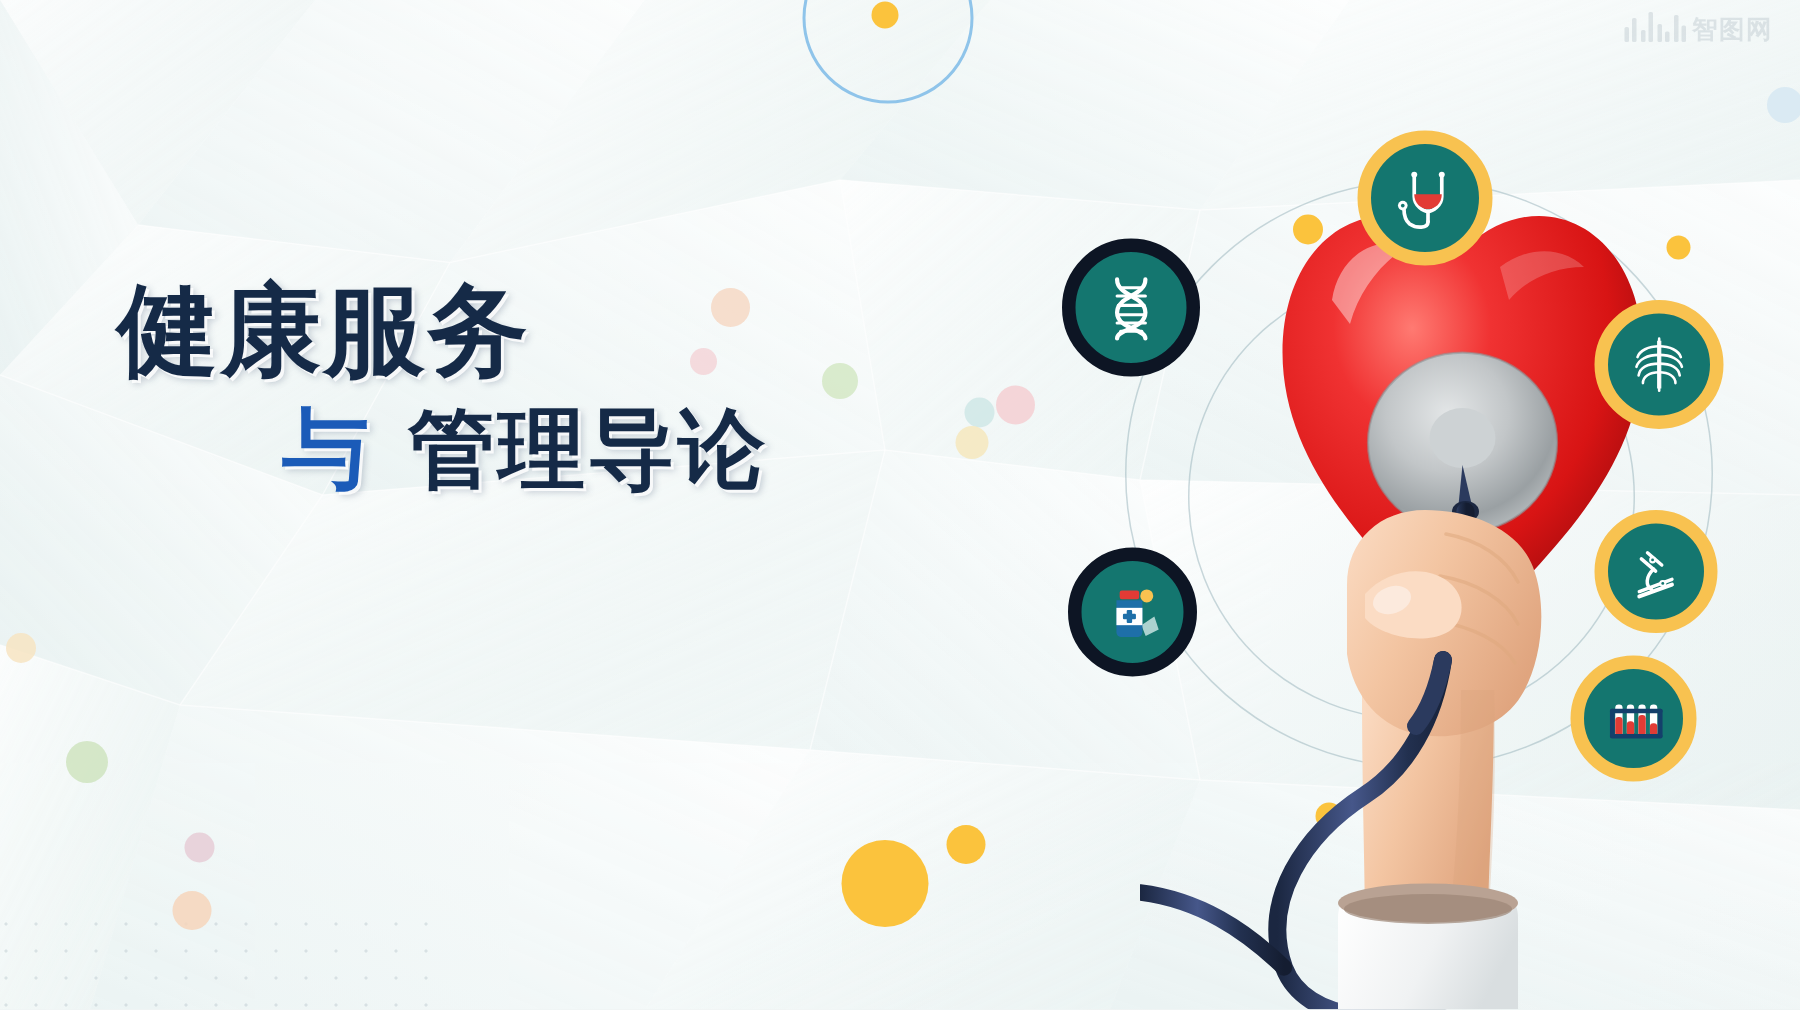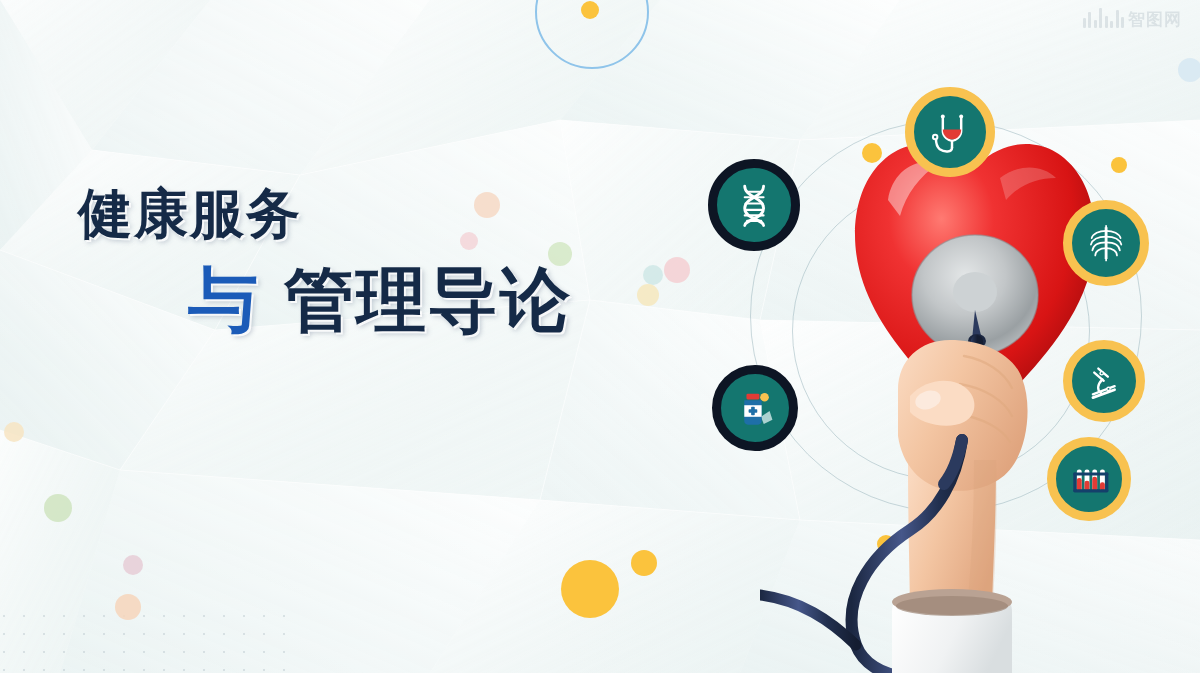--- a/index.html
+++ b/index.html
@@ -43,22 +43,22 @@
     font-family:"DejaVu Sans","Liberation Sans",sans-serif;
     font-weight:bold;
     color:#152a47;
     letter-spacing:2px;
     line-height:1.02;
     white-space:nowrap;
     text-shadow:
       2px 2px 0 rgba(255,255,255,.85),
       3px 3px 5px rgba(60,80,110,.28);
   }
-  .t1{font-size:54px;}
-  .t2{font-size:70px;margin-top:24px;margin-left:110px;}
+  .t1{font-size:67px;}
+  .t2{font-size:58px;margin-top:16px;margin-left:110px;}
   .t2 .accent{color:#1b5bb8;margin-right:24px;}
   .subtitle{
     margin-top:44px;margin-left:180px;
     font-family:"DejaVu Sans","Liberation Sans",sans-serif;
     font-size:24px;color:#3a4553;letter-spacing:11px;font-weight:normal;
     text-shadow:1px 1px 0 rgba(255,255,255,.7);
   }
 
   
   .orbit{

